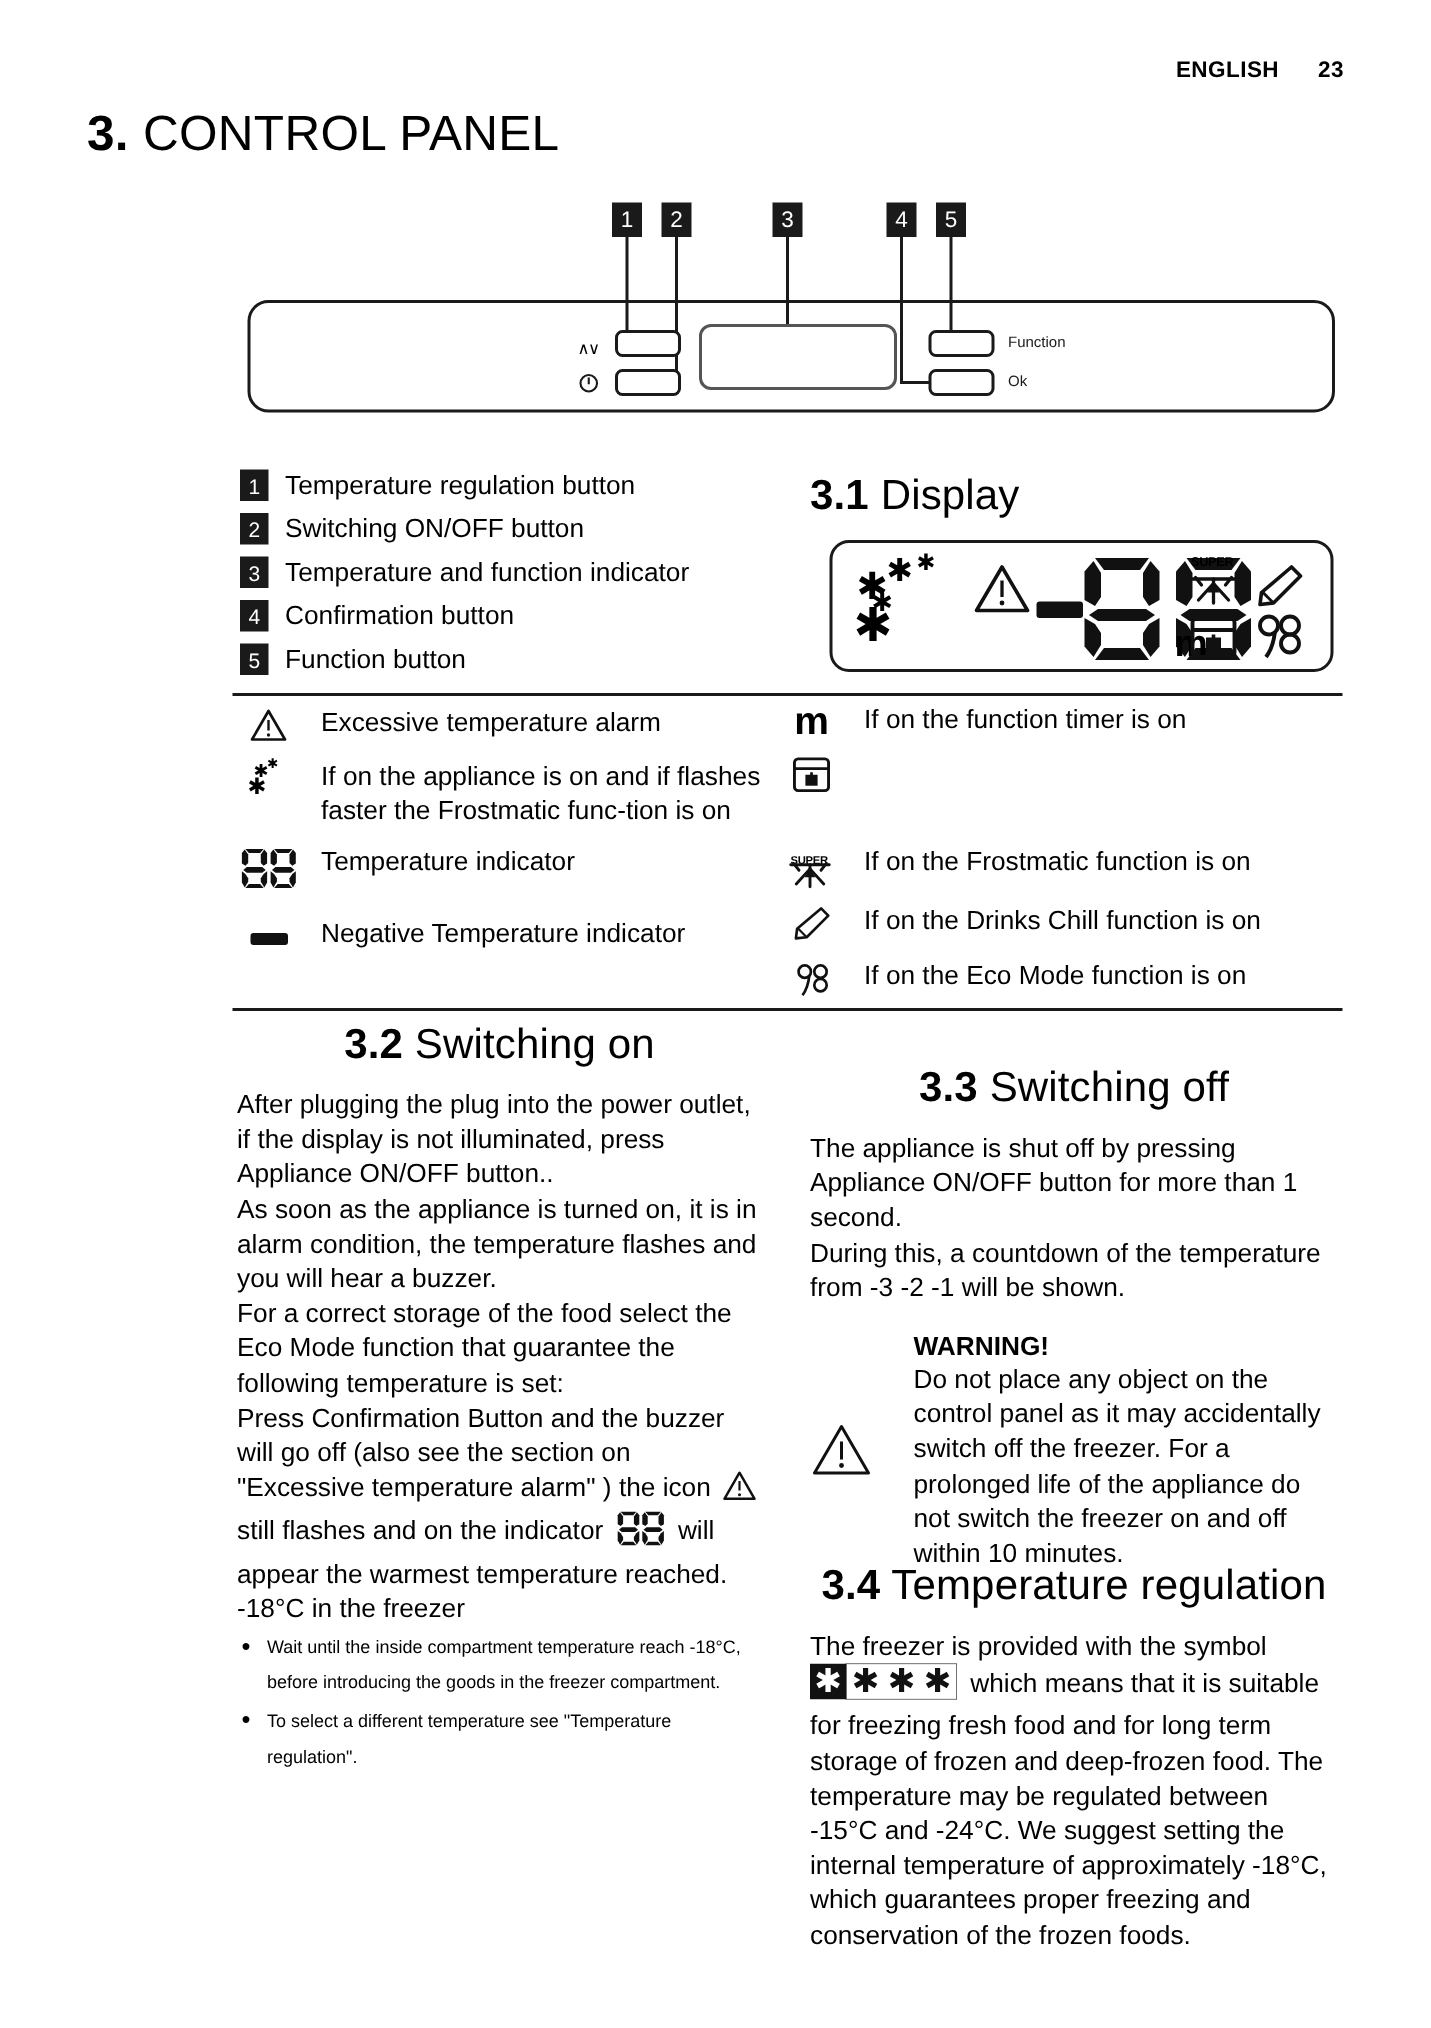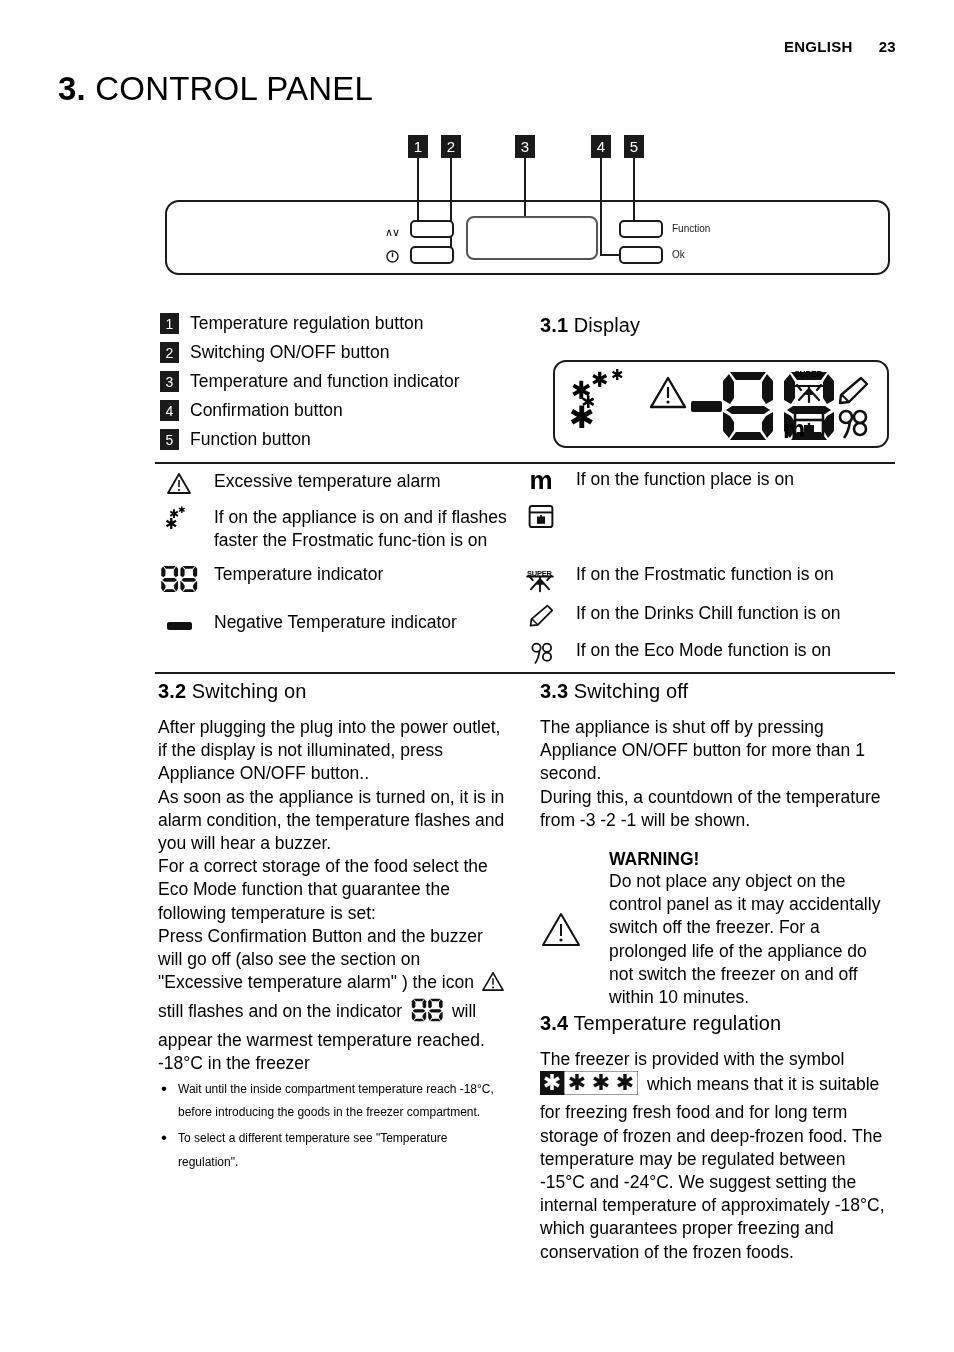--- a/index.html
+++ b/index.html
@@ -145,22 +145,23 @@
     flex: 0 0 auto;
     margin-top: 1px;
   }
   .legend-text {
     font-size: 17.5px;
     line-height: 22px;
   }
 
   
   .sec-head {
-    font-size: 20px;
+    font-size: 28px;
     letter-spacing: 0.1px;
+    text-align: center;
   }
   .sec-head b { font-weight: bold; }
   .sec-head span { font-weight: 400; }
 
   .display-head {
     position: absolute;
     left: 540px;
     top: 314px;
   }
   .display-box {
@@ -255,20 +256,21 @@
   
   .col-left {
     position: absolute;
     left: 158px;
     width: 350px;
   }
   .col-right {
     position: absolute;
     left: 540px;
     width: 352px;
+    margin-top: 29px;
   }
   .body-text {
     font-size: 17.5px;
     line-height: 23.2px;
     margin: 0;
   }
   .sec-gap { height: 13px; }
   .bullets {
     margin: 0;
     padding: 0;
@@ -548,21 +550,21 @@
       </div>
       <div class="il-text">Negative Temperature indicator</div>
     </div>
   </div>
 
   <div class="icon-legend" style="left:520px; top:468px; width:375px;">
     <div class="il-row">
       <div class="il-icon">
         <span style="font-weight:bold; font-size:26px; line-height:20px;">m</span>
       </div>
-      <div class="il-text">If on the function place is on</div>
+      <div class="il-text">If on the function timer is on</div>
     </div>
 
     <div class="il-row">
       <div class="il-icon">
         <svg width="26" height="25" viewBox="0 0 32 30">
           <rect x="2" y="2" width="28" height="26" rx="3" fill="none" stroke="#111" stroke-width="2.4"></rect>
           <line x1="2" y1="10" x2="30" y2="10" stroke="#111" stroke-width="2.4"></line>
           <rect x="11" y="15" width="10" height="9" fill="#111"></rect>
           <path d="M16 13 L16 17" stroke="#111" stroke-width="2.2"></path>
         </svg>

